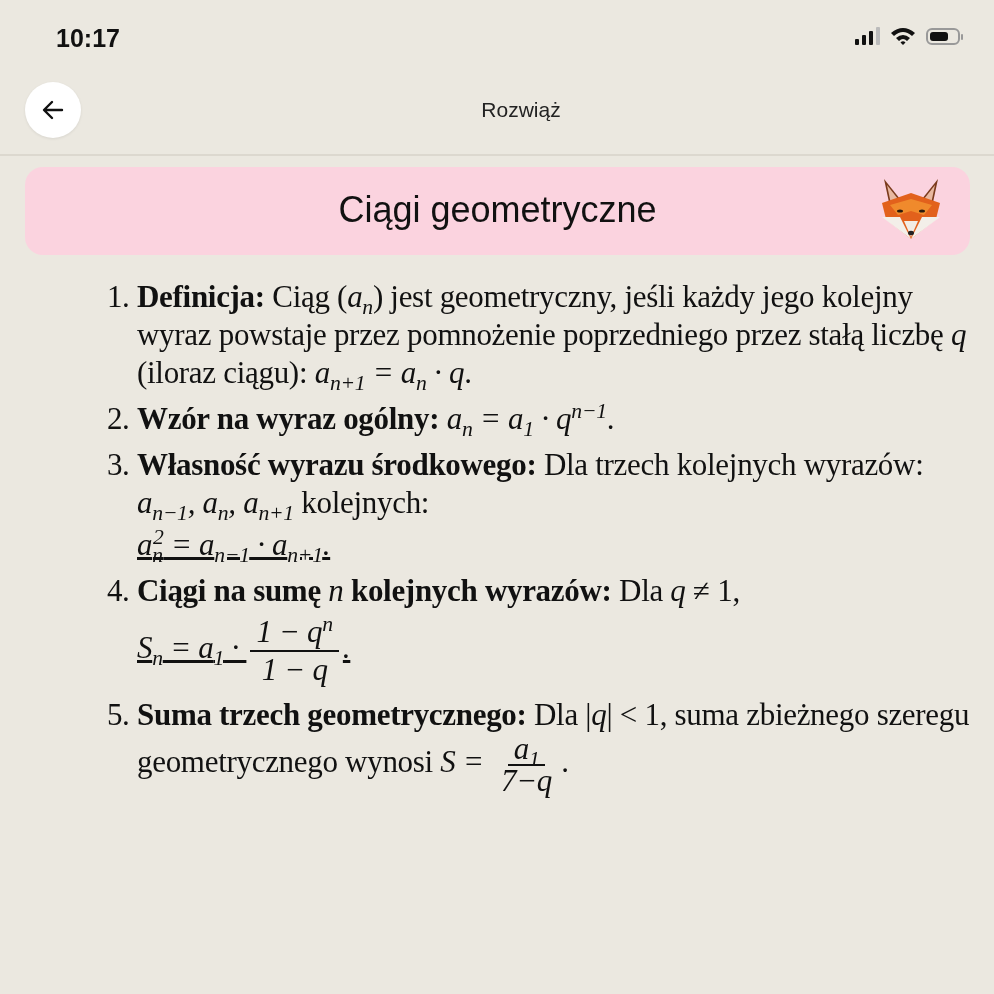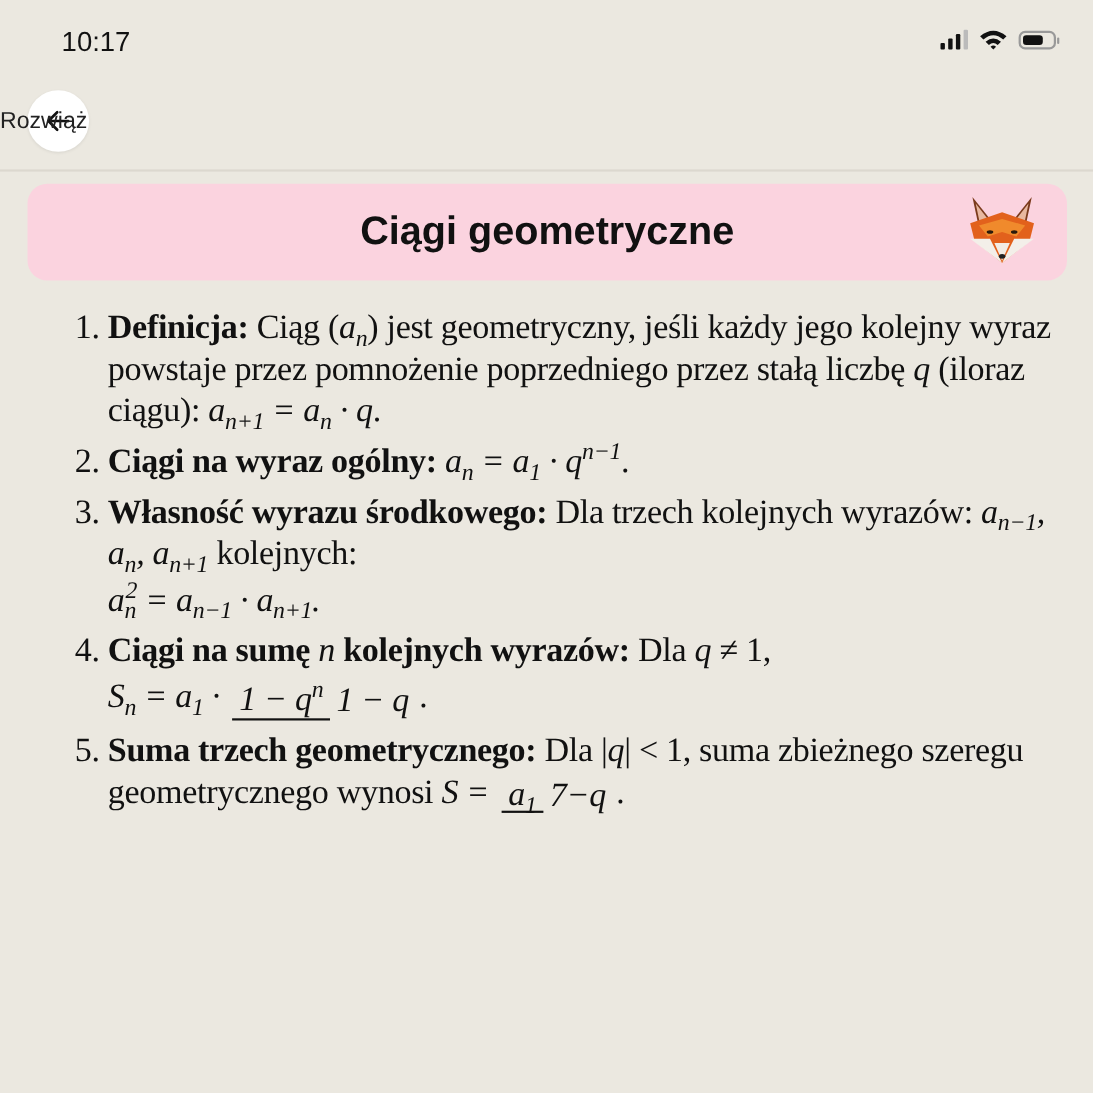--- a/index.html
+++ b/index.html
@@ -4,50 +4,50 @@
   <style>
     html, body { margin:0; padding:0; }
     body {
       width:994px; height:994px; overflow:hidden;
       background:#ebe8e0;
       font-family:"Liberation Serif", serif;
       color:#111;
       position:relative;
     }
     .status-bar { position:absolute; top:0; left:0; width:994px; height:70px; }
-    .time { position:absolute; left:56px; top:24px; font-family:"Liberation Sans", sans-serif; font-size:25px; font-weight:400; color:#111; }
+    .time { position:absolute; left:56px; top:24px; font-family:"Liberation Sans", sans-serif; font-size:25px; font-weight:700; color:#111; }
     .status-icons { position:absolute; right:34px; top:26px; display:flex; align-items:center; gap:10px; }
     .signal { display:flex; align-items:flex-end; gap:3px; height:18px; }
     .signal span { width:4px; background:#111; border-radius:1px; }
     .signal span.dim { background:#bbb; }
     .battery { width:34px; height:17px; border:2px solid #999; border-radius:6px; position:relative; box-sizing:border-box; padding:2px; }
     .battery .fill { width:70%; height:100%; background:#111; border-radius:3px; }
     .battery:after { content:""; position:absolute; right:-5px; top:4px; width:2px; height:6px; background:#999; border-radius:1px; }
 
     .nav-bar { position:absolute; top:70px; left:0; width:994px; height:84px; border-bottom:2px solid #dcd8cf; }
     .back-button { position:absolute; left:25px; top:12px; width:56px; height:56px; border-radius:50%; background:#fff; box-shadow:0 1px 3px rgba(0,0,0,0.08); display:flex; align-items:center; justify-content:center; }
-    .nav-title { position:absolute; left:0; right:0; top:28px; text-align:left; font-family:"Liberation Sans", sans-serif; font-size:21px; color:#222; }
+    .nav-title { position:absolute; left:0; right:0; top:28px; text-align:center; font-family:"Liberation Sans", sans-serif; font-size:21px; color:#222;padding-left:48px; }
 
     .topic-banner { position:absolute; left:25px; top:167px; width:945px; height:88px; border-radius:18px; background:#fbd3df; }
-    .topic-title { position:absolute; left:0; right:0; top:22px; text-align:center; font-family:"Liberation Sans", sans-serif; font-weight:700; font-size:36px; color:#111; }
+    .topic-title { position:absolute; left:0; right:0; top:22px; text-align:center; font-family:"Liberation Sans", sans-serif; font-weight:400; font-size:36px; color:#111; }
     .fox { position:absolute; right:24px; top:10px; width:70px; height:66px; }
 
     .content { position:absolute; left:40px; top:278px; width:930px; }
     .section-heading { font-weight:700; font-size:32px; letter-spacing:-0.5px; margin:0 0 4px 0; }
     ol { margin:0; padding-left:58px; font-size:31px; line-height:38px; letter-spacing:-0.3px; }
-    li { margin-bottom:8px; }
+    li { margin-bottom:8px;margin-left:39px; }
     li::marker { font-weight:400; }
     b { font-weight:700; }
     .m { font-style:italic; font-family:"Liberation Serif", serif; }
     sub, sup { font-size:0.7em; line-height:0; }
-    .frac { display:inline-flex; flex-direction:row; align-items:center; vertical-align:middle; margin:0 4px; }
+    .frac { display:inline-flex; flex-direction:column; align-items:center; vertical-align:middle; margin:0 4px; }
     .frac .num { border-bottom:2px solid #111; padding:0 6px; line-height:36px; }
     .frac .den { padding:0 6px; line-height:36px; }
     .frac.small .num, .frac.small .den { line-height:30px; }
-    .formula-line { display:block; margin-top:4px; }
+    .formula-line { display:block; margin-top:4px;text-decoration:underline; }
   </style>
 </head>
 <body>
 
 <div class="status-bar">
   <div class="time">10:17</div>
   <div class="status-icons">
     <div class="signal">
       <span style="height:6px"></span>
         <span style="height:10px"></span>
@@ -93,21 +93,21 @@
 </div>
 
 <div class="content">
   <ol>
     <li>
       <b>Definicja:</b>
       <span> Ciąg (<span class="m">a</span><sub class="m">n</sub>) jest geometryczny, jeśli każdy jego kolejny wyraz powstaje przez pomnożenie poprzedniego przez stałą liczbę <span class="m">q</span> (iloraz ciągu): </span>
       <span class="m">a<sub>n+1</sub> = a<sub>n</sub> · q</span>.
     </li>
     <li>
-      <b>Ciągi na wyraz ogólny:</b>
+      <b>Wzór na wyraz ogólny:</b>
       <span class="m"> a<sub>n</sub> = a<sub>1</sub> · q<sup>n−1</sup></span>.
     </li>
     <li>
       <b>Własność wyrazu środkowego:</b>
       <span>Dla trzech kolejnych wyrazów: </span>
       <span class="m">a<sub>n−1</sub>, a<sub>n</sub>, a<sub>n+1</sub></span>
       <span> kolejnych:</span>
       <span class="formula-line m">a<sub>n</sub><sup style="margin-left:-0.45em">2</sup> = a<sub>n−1</sub> · a<sub>n+1</sub>.</span>
     </li>
     <li>

